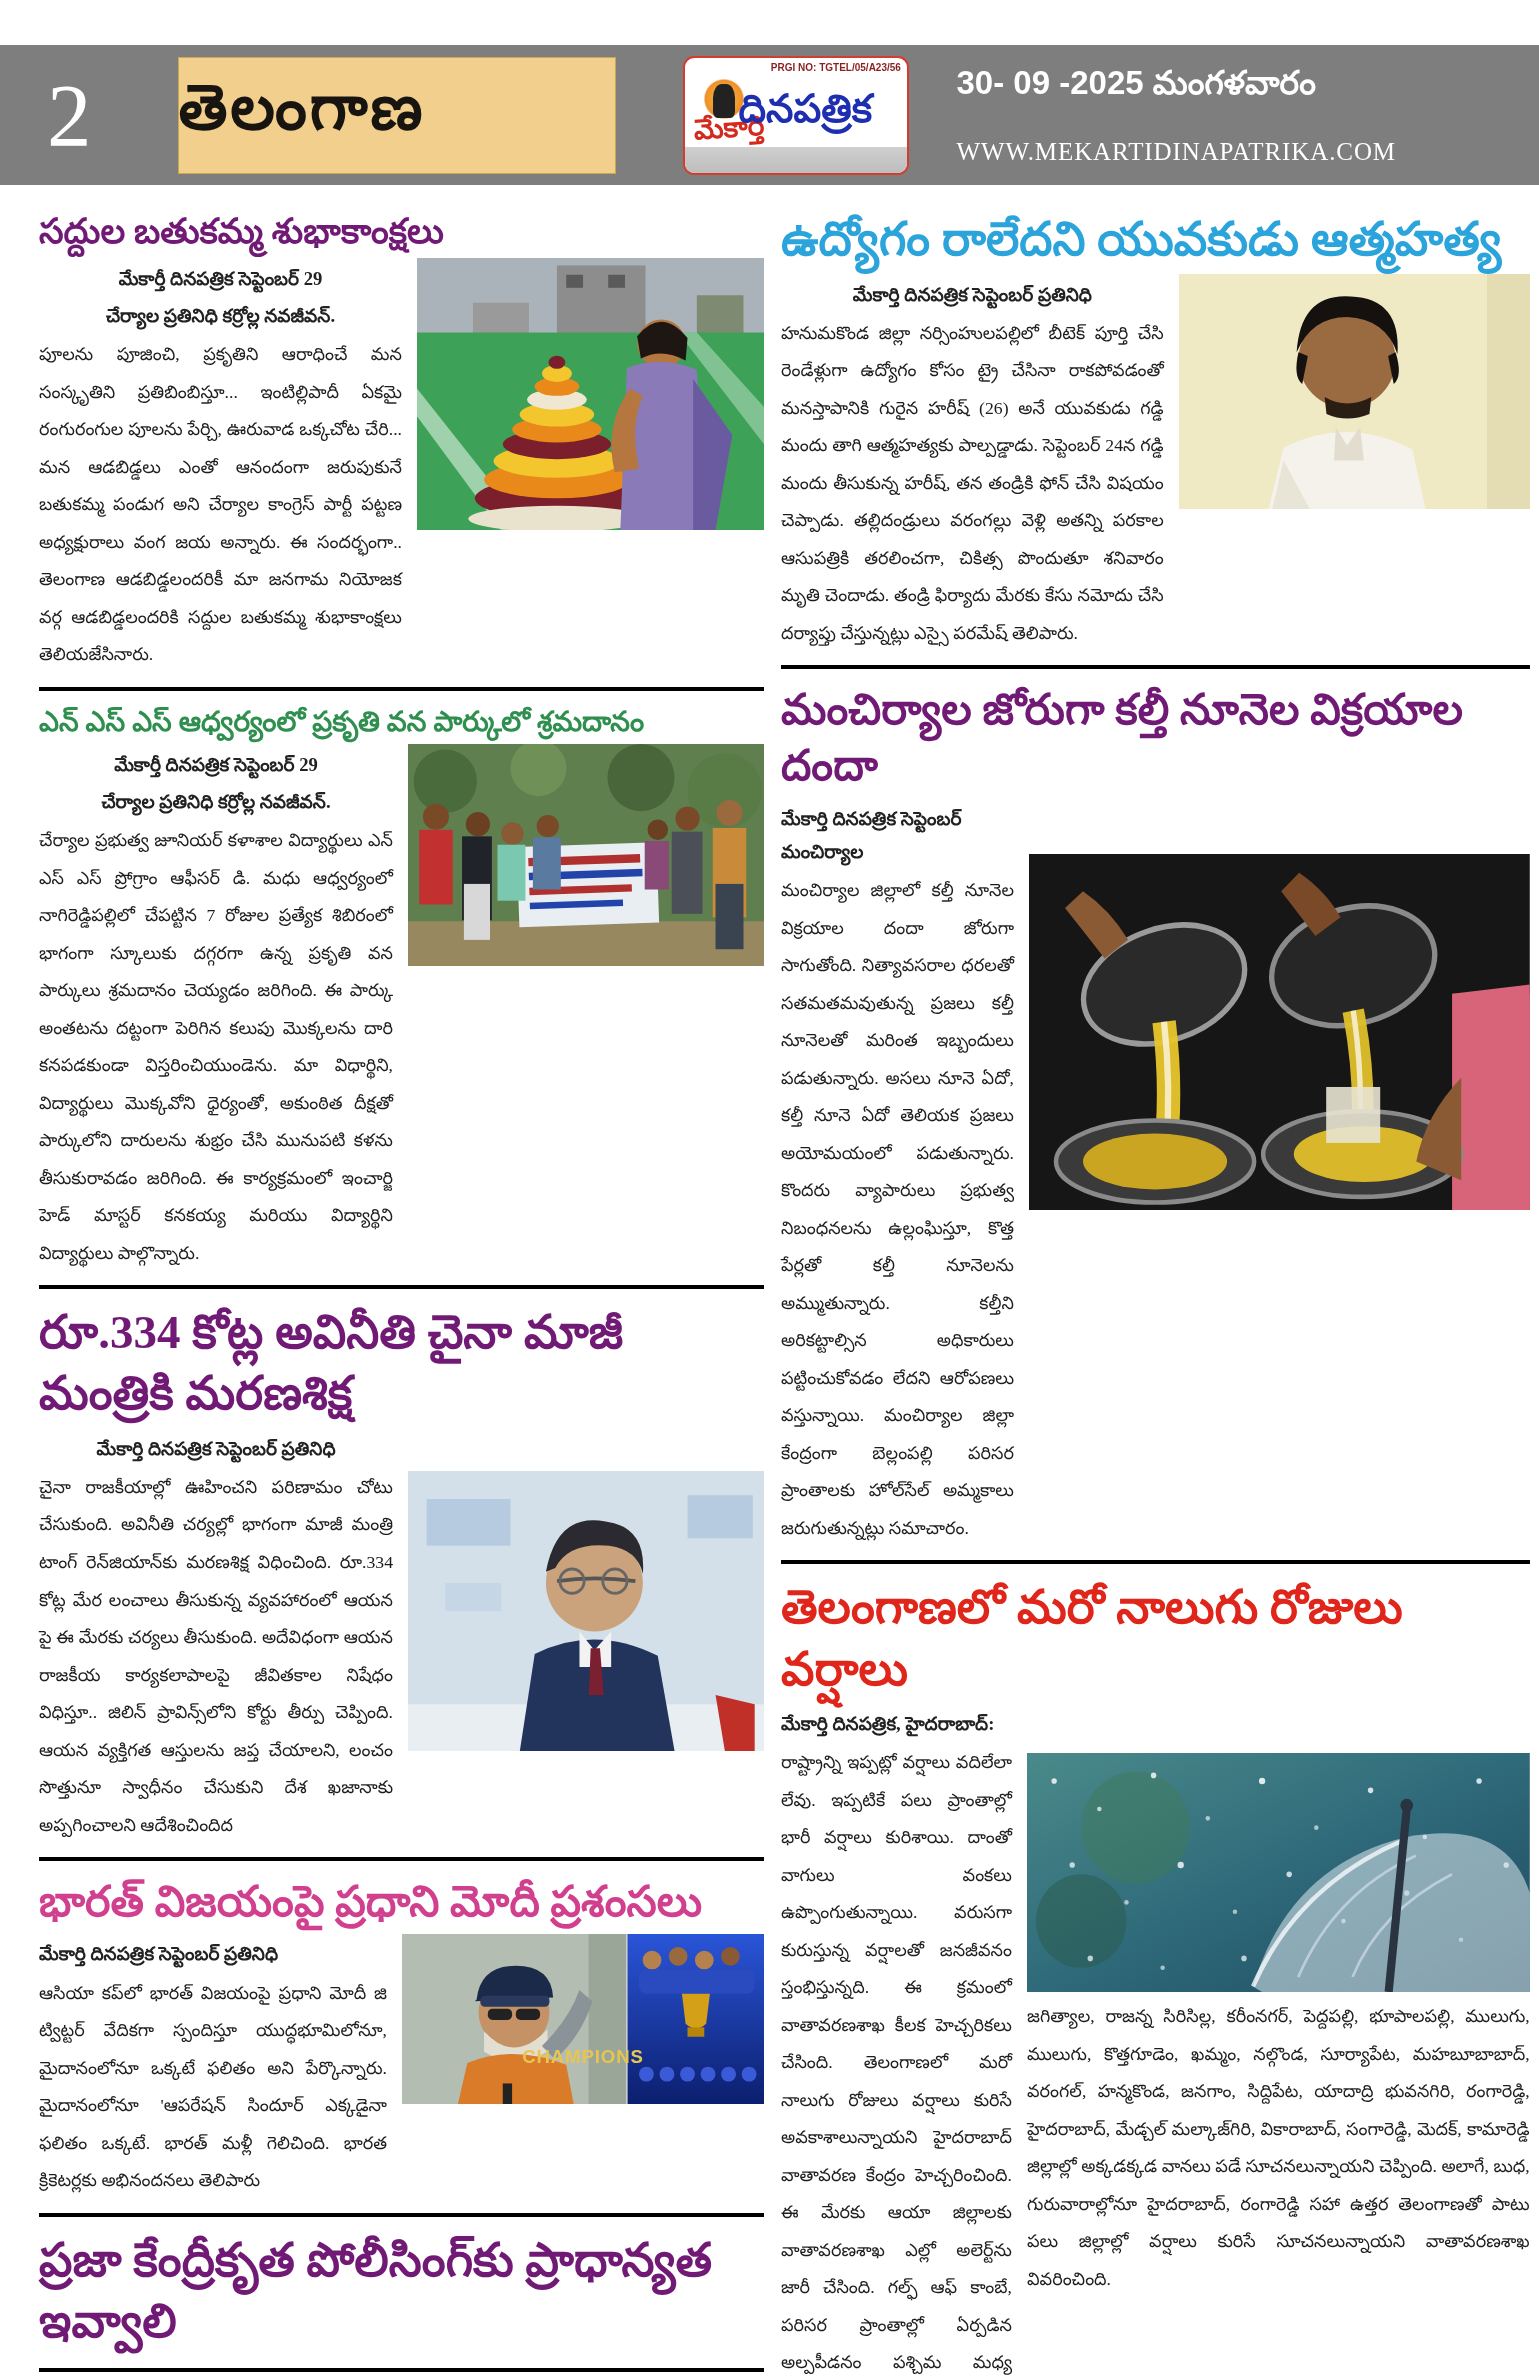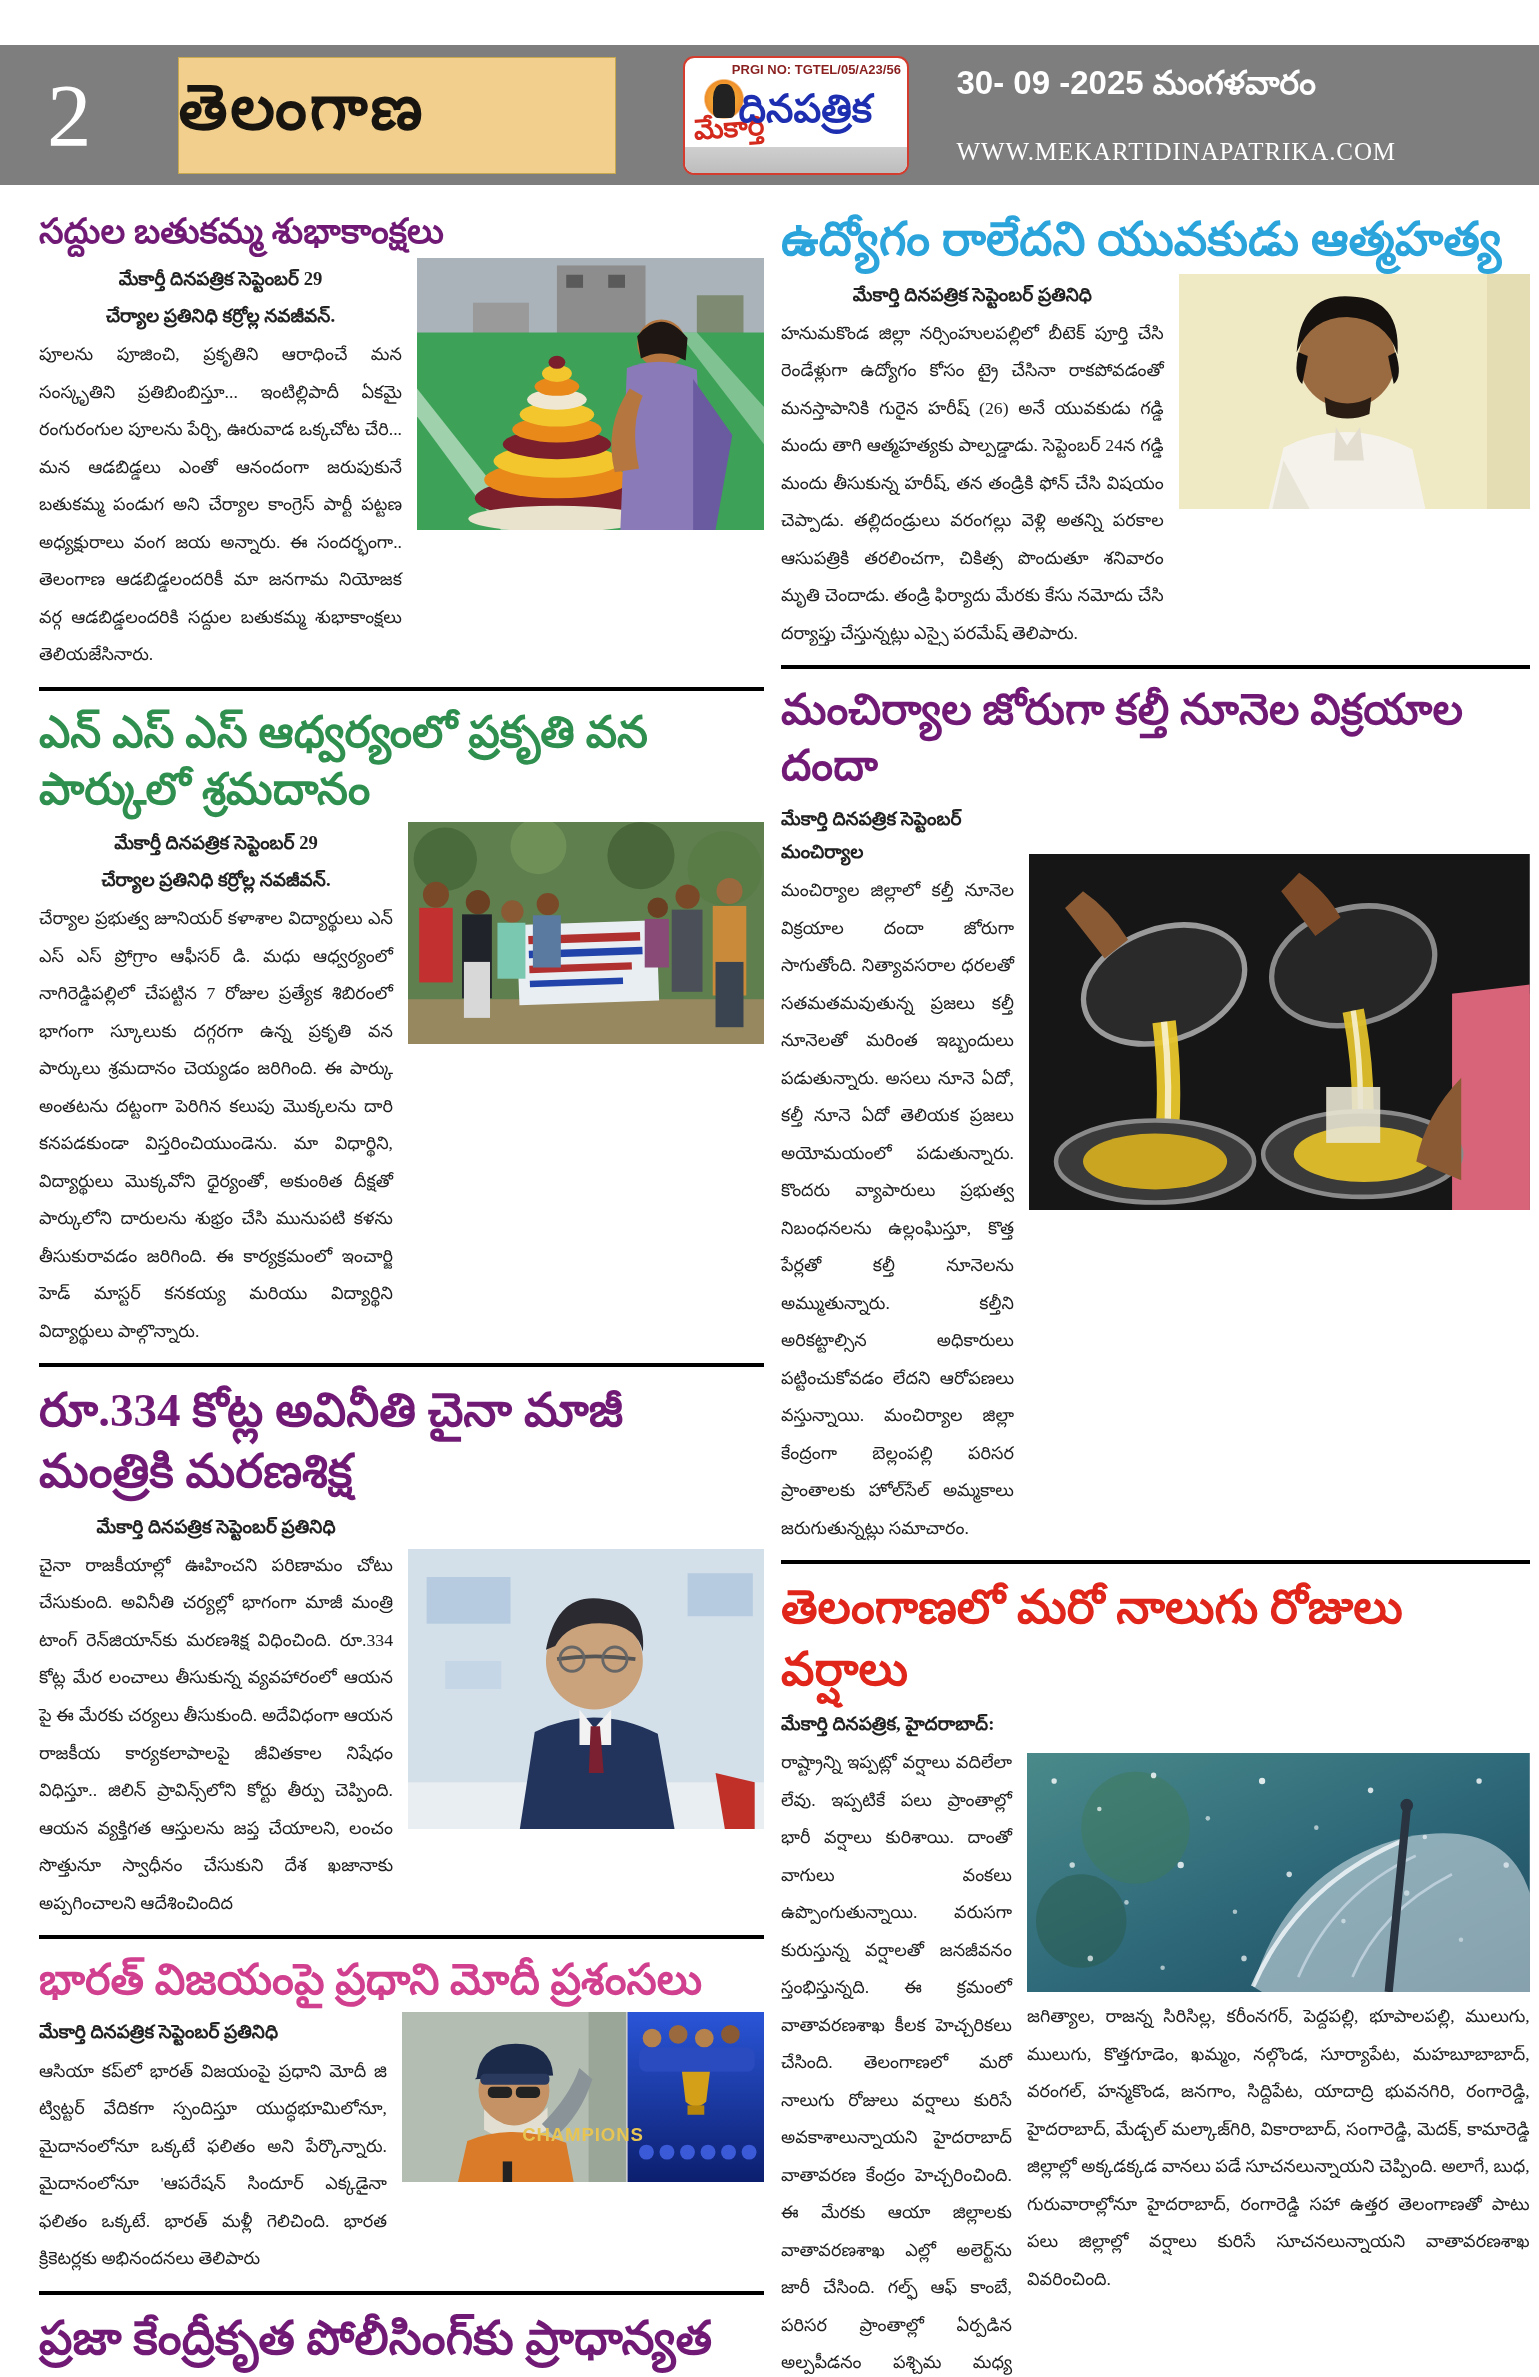--- a/index.html
+++ b/index.html
@@ -8,41 +8,41 @@
   .topstrip { height:45px; background:#fff; }
   
   .masthead { height:140px; background:#7e7e7e; display:flex; align-items:center; padding:0 13px 0 47px; }
   .pagenum { color:#fff; font-size:89px; line-height:1; font-weight:normal; }
   .section-box { background:#f2cf8d; border:0.9px solid #c9a94e; width:438px; height:117px;
                  display:flex; align-items:center; margin-left:86px; }
   .section-title { font-size:63px; font-weight:bold; color:#181410; letter-spacing:2.8px;
                    text-shadow:1.9px 1.9px 0 #f2cf8d, 0.9px 0.9px 0 #6b5a2a; }
   .logo-box { width:226px; height:119px; background:#fff; border:2.8px solid #d43c2e; border-radius:11.2px;
               margin-left:67px; position:relative; overflow:hidden; }
-  .logo-reg { position:absolute; top:4.7px; right:5.6px; font-size:13px; font-weight:bold; color:#8a1f1f;
+  .logo-reg { position:absolute; top:4.7px; right:5.6px; font-size:10px; font-weight:bold; color:#8a1f1f;
               font-family:"Liberation Sans",sans-serif; }
   .logo-sun { position:absolute; left:15px; top:17px; width:48px; height:48px; border-radius:50%;
               background:radial-gradient(circle,#f6c63e 0%,#ef8f2a 55%,transparent 60%); }
   .logo-sun::after { content:""; position:absolute; left:13px; top:9.3px; width:22.4px; height:34px;
               background:#222; border-radius:40% 40% 20% 20%; }
   .logo-red { position:absolute; left:9.3px; top:54px; color:#d42a1e; font-weight:bold; font-size:28px;
               transform:rotate(-4deg); }
   .logo-blue { position:absolute; left:54px; top:28px; color:#1d2fb0; font-weight:bold; font-size:39px; }
   .logo-city { position:absolute; bottom:0; left:0; right:0; height:26px;
                background:linear-gradient(#cfcfcf,#bdbdbd); }
   .mh-right { margin-left:48px; display:flex; flex-direction:column; }
   .mh-date { color:#fff; font-size:33px; font-weight:bold; font-family:"Liberation Sans",sans-serif; }
   .mh-site { color:#fff; font-size:25px; margin-top:28px; letter-spacing:0.9px; }
   
   .columns { display:flex; gap:17px; padding:11.2px 9.3px 0 39px; }
   .col-left { width:725px; flex:none; }
   .col-right { flex:1; min-width:0; }
   .article { border-bottom:4.7px solid #000; padding:3.7px 0 13px; }
   .headline { font-weight:bold; color:#701a75; line-height:1.3; margin:9.3px 0 3.7px; }
-  .h38 { font-size:35px; } .h42 { font-size:44px; } .h46 { font-size:43px; }
+  .h38 { font-size:35px; } .h42 { font-size:28px; } .h46 { font-size:43px; }
   .h50 { font-size:47px; }
   .c-blue { color:#2ba3db; } .c-green { color:#2f8f4f; } .c-red { color:#e0251b; } .c-pink { color:#d0408f; }
   .dateline { font-weight:bold; font-size:18.6px; color:#222; margin:3.7px 0; line-height:1.8; }
   .dl-center { text-align:center; }
   .body-row { display:flex; gap:15px; align-items:flex-start; margin-top:3.7px; }
   .body-text { font-size:17.7px; line-height:2.12; color:#1d1d1d; text-align:justify; flex:1; min-width:0; }
   .photo { flex:none; position:relative; overflow:hidden; background:#ccc; }
   .photo svg { display:block; width:100%; height:100%; }
   .colB { flex:1; min-width:0; display:flex; flex-direction:column; gap:6px; }
   .ov { position:absolute; font-family:"Liberation Sans",sans-serif; font-weight:bold; }

